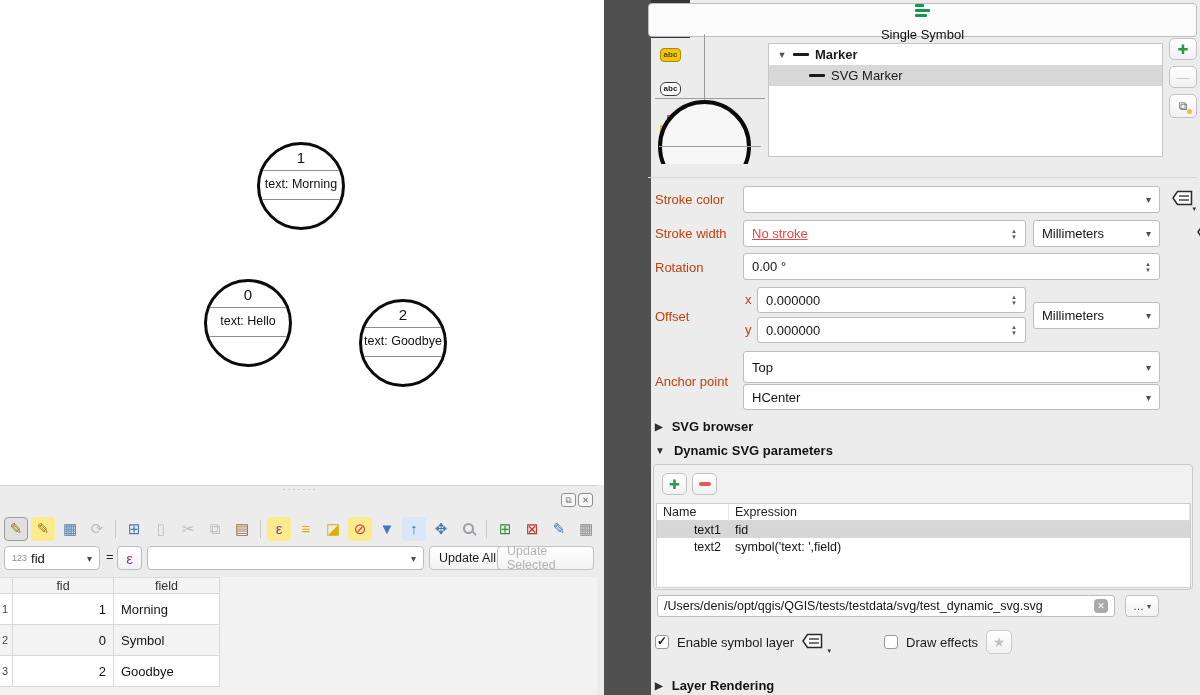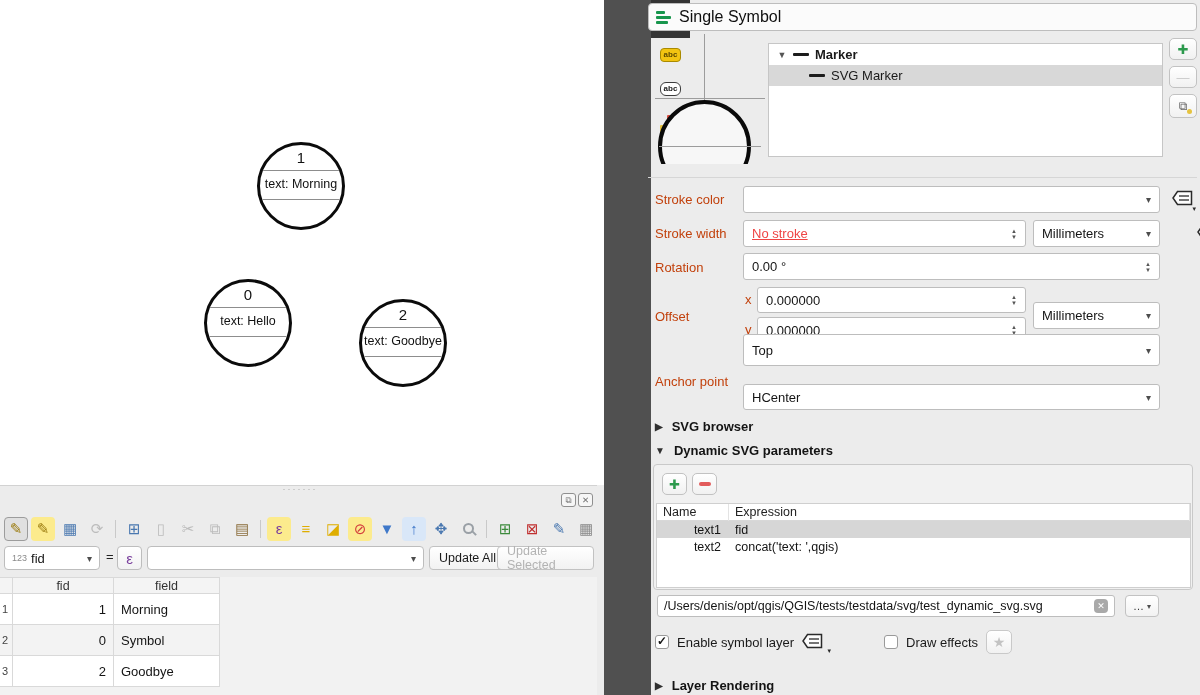--- a/index.html
+++ b/index.html
@@ -73,22 +73,22 @@
   .art-abc-y { background:#f2c411; color:#5d4a00; border:1px solid #a98a00; }
   .art-abc-w { background:#fff; color:#1a1a1a; border:1px solid #3d3d3d; border-radius:6px; }
   .art-diag { display:block; width:8px; height:7px; background:#d94f43; border-radius:1px;
               box-shadow:-7px 10px 0 #e6c33f, 7px 10px 0 #5b8dd9; margin-bottom:10px; }
   .art-hist::before { content:"↷"; color:#47a447; display:block; font-size:13px; line-height:9px; }
   .art-hist::after  { content:"↶"; color:#e07f3e; display:block; font-size:13px; line-height:9px; }
 
   .dock-content { position:absolute; left:39px; top:0; width:557px; height:695px; }
   .abs { position:absolute; }
 
-  .symbol-header { left:5px; top:3px; width:549px; height:28px; background:#fbfbfb; border:1px solid #bdbdbd;
-                   border-radius:4px; display:flex; align-items:center; padding:0 7px; gap:7px; font-size:16px; color:#0f0f0f; }
+  .symbol-header { left:5px; top:3px; width:549px; height:34px; background:#fbfbfb; border:1px solid #bdbdbd;
+                   border-radius:4px; display:flex; align-items:center; padding:0 7px; gap:7px; font-size:13px; color:#0f0f0f;flex-direction:column; }
   .ss-icon { position:relative; width:16px; height:13px; flex:0 0 16px; }
   .ss-icon i { position:absolute; height:3px; background:#17954c; border-radius:1px; display:block; }
   .ss-icon .b1 { left:0; top:0; width:9px; } .ss-icon .b2 { left:0; top:5px; width:15px; } .ss-icon .b3 { left:0; top:10px; width:12px; }
 
   .preview { left:12px; top:34px; width:110px; height:130px; overflow:hidden; }
   .pv-v { position:absolute; left:49px; top:0; bottom:0; width:1px; background:#9c9c9c; }
   .pv-h { position:absolute; left:0; right:0; top:64px; height:1px; background:#9c9c9c; }
   .pv-circle { position:absolute; left:3px; top:66px; width:93px; height:93px; border:4.5px solid #0a0a0a; border-radius:50%; background:#f7f7f7; }
   .pv-chord { position:absolute; left:4px; right:4px; top:112px; height:1px; background:#9c9c9c; }
 
@@ -410,21 +410,21 @@
           </span>
       </div>
       <div class="abs field" style="left:390px; top:302px; width:127px; height:27px;">
         <span>Millimeters</span>
         <span class="dd-caret">▾</span>
       </div>
       
 
       
       <span class="abs flabel" style="left:12px; top:374px;">Anchor point</span>
-      <div class="abs field" style="left:100px; top:334px; width:417px; height:32px;">
+      <div class="abs field" style="left:100px; top:351px; width:417px; height:32px;">
         <span>Top</span>
         <span class="dd-caret">▾</span>
       </div>
       
       <div class="abs field" style="left:100px; top:384px; width:417px; height:26px;">
         <span>HCenter</span>
         <span class="dd-caret">▾</span>
       </div>
       
 
@@ -448,21 +448,21 @@
           <div class="pt-row pt-head">
             <span>Name</span>
             <span>Expression</span>
           </div>
           <div class="pt-row pt-selected">
             <span class="pt-name">text1</span>
             <span class="pt-expr">fid</span>
           </div>
           <div class="pt-row">
             <span class="pt-name">text2</span>
-            <span class="pt-expr">concat('text: ',qgis)</span>
+            <span class="pt-expr">symbol('text: ',field)</span>
           </div>
         </div>
       </div>
 
       
       <div class="abs field svg-path-field">
         <span class="path-text">/Users/denis/opt/qgis/QGIS/tests/testdata/svg/test_dynamic_svg.svg</span>
         <span class="clear-ic">✕</span>
       </div>
       <div class="browse-btn">

